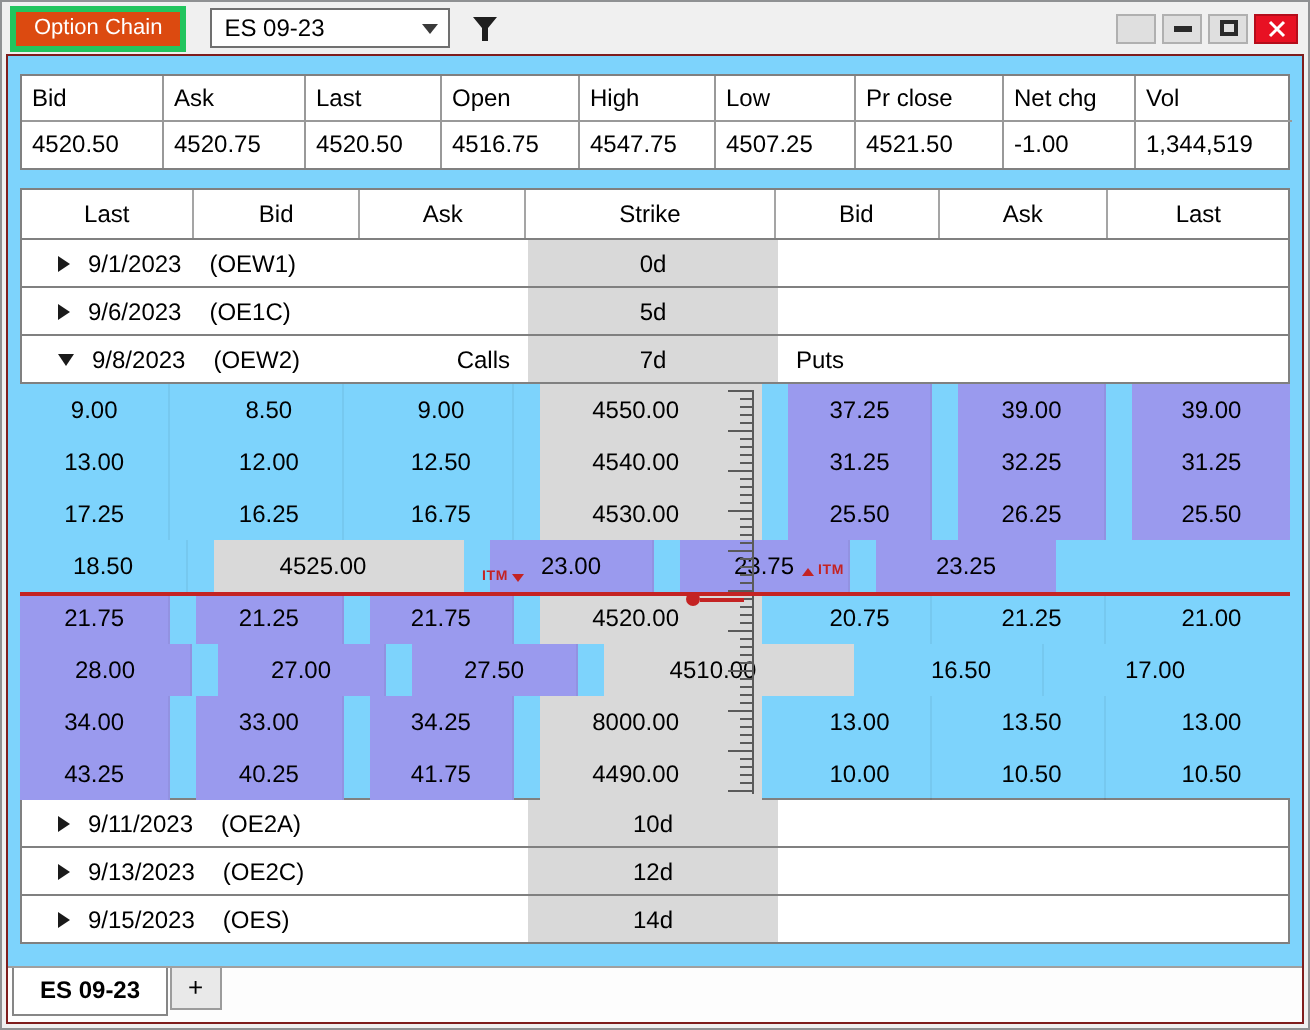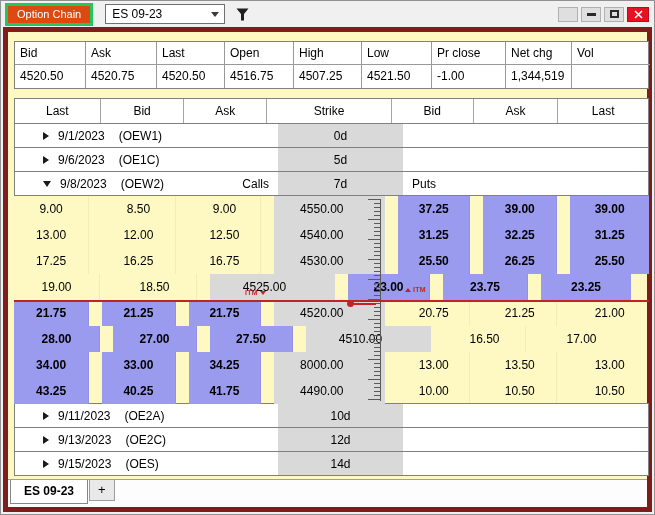--- a/index.html
+++ b/index.html
@@ -13,49 +13,49 @@
   .sel-text { padding-left:6px; flex:1; }
   .dd-arrow { width:0; height:0; border-left:4px solid transparent; border-right:4px solid transparent; border-top:5px solid #3a3a3a; margin-right:5px; }
   .funnel { margin-left:11px; display:flex; align-items:center; }
   .win-controls { margin-left:auto; margin-right:5px; display:flex; gap:3px; }
   .wbtn { width:20px; height:15px; display:flex; align-items:center; justify-content:center; background:#dfdfdf; border:1px solid #b0b0b0; }
   .wbtn.close { background:var(--close,#e81123); border-color:#b50d1b; width:22px; }
   .glyph-min { width:9px; height:3px; background:#2a2a2a; }
   .glyph-max { width:9px; height:8px; border:2px solid #2a2a2a; }
 
   
-  .panel { position:absolute; left:2px; right:2px; top:26px; bottom:2px; background:#fef9c3; border:5px solid #7f1d1d; padding:9px 6px 0; }
+  .panel { position:absolute; left:2px; right:2px; top:26px; bottom:2px; background:#7dd3fc; border:1px solid #7f1d1d; padding:9px 6px 0; }
 
   
   .quote-table { display:grid; grid-template-columns:71px 71px 68px 69px 68px 70px 74px 66px 78px; border:1px solid #808080; width:635px; margin-bottom:9px; font-size:12px; background:#fff; }
   .qcell { height:23px; line-height:22px; padding-left:5px; border-right:1px solid #999; overflow:hidden; white-space:nowrap; }
   .qcell.qh { border-bottom:1px solid #999; }
   .qcell:nth-child(9n) { border-right:none; }
 
   
   .chain { width:635px; position:relative; font-size:12px; }
   .chain-header { display:flex; border:1px solid #808080; background:#fff; }
   .hcell { height:24px; line-height:24px; text-align:center; border-right:1px solid #a5a5a5; }
   .hcell:last-child { border-right:none; }
   .c0{width:86px}.c1{width:84px}.c2{width:83px}.c3{width:125px}.c4{width:82px}.c5{width:85px}.c6{width:90px}
 
-  .group-row { display:flex; height:25px; border:1px solid #808080; background:#fff; margin-top:-1px; align-items:stretch;padding-left:10px; }
+  .group-row { display:flex; height:25px; border:1px solid #808080; background:#fff; margin-top:-1px; align-items:stretch; }
   .g-left { width:253px; display:flex; align-items:center; padding-left:18px; }
   .tri-right { width:0; height:0; border-left:6px solid #1a1a1a; border-top:4px solid transparent; border-bottom:4px solid transparent; flex:none; }
   .tri-down { width:0; height:0; border-top:6px solid #1a1a1a; border-left:4px solid transparent; border-right:4px solid transparent; flex:none; }
   .g-date { margin-left:9px; }
   .g-code { margin-left:14px; }
   .calls-label { margin-left:auto; padding-right:9px; }
   .g-strike { width:125px; background:var(--strike,#d9d9d9); display:flex; align-items:center; justify-content:center; }
   .g-right { flex:1; display:flex; align-items:center; padding-left:9px; }
 
   .rows-area { position:relative; }
   .crow { display:flex; height:26px;gap:13px; }
   .cell { text-align:center; line-height:26px; border-right:1px solid rgba(0,0,0,0.05); overflow:hidden; white-space:nowrap; }
-  .cell.itm { background:var(--itm,#9a9aee);font-weight:bold; }
+  .cell.itm { background:var(--itm,#9a9aee); }
   .cell.strike { background:var(--strike,#d9d9d9); padding-right:16px; border-right:none; }
   .cell:last-child { border-right:none; }
 
   .price-line { position:absolute; left:0; right:0; top:104px; height:2px; background:var(--pline,#c42323); z-index:5; }
   .ruler { position:absolute; left:353px; top:3px; width:14px; height:202px; border-right:1px solid #5a5a5a; z-index:4; }
   .ruler::before { content:""; position:absolute; right:0; top:0; width:6px; height:100%;
     background:repeating-linear-gradient(to bottom,#5a5a5a 0 1px,transparent 1px 4px); }
   .ruler::after { content:""; position:absolute; right:0; top:0; width:12px; height:100%;
     background:repeating-linear-gradient(to bottom,#5a5a5a 0 1px,transparent 1px 20px); }
   .price-marker { position:absolute; left:333px; top:104px; display:flex; align-items:center; z-index:6; }
@@ -114,20 +114,21 @@
         <div class="qcell qh">Open</div>
         <div class="qcell qh">High</div>
         <div class="qcell qh">Low</div>
         <div class="qcell qh">Pr close</div>
         <div class="qcell qh">Net chg</div>
         <div class="qcell qh">Vol</div>
         <div class="qcell qv">4520.50</div>
         <div class="qcell qv">4520.75</div>
         <div class="qcell qv">4520.50</div>
         <div class="qcell qv">4516.75</div>
+        <div class="qcell qv">4547.75</div>
         <div class="qcell qv">4507.25</div>
         <div class="qcell qv">4521.50</div>
         <div class="qcell qv">-1.00</div>
         <div class="qcell qv">1,344,519</div>
       </div>
 
     <div class="chain">
       <div class="chain-header">
           <div class="hcell c0">Last</div>
           <div class="hcell c1">Bid</div>
@@ -209,21 +210,20 @@
           <div class="crow">
             <div class="cell c0">17.25</div>
             <div class="cell c1">16.25</div>
             <div class="cell c2">16.75</div>
             <div class="cell c3 strike">4530.00</div>
             <div class="cell c4 itm">25.50</div>
             <div class="cell c5 itm">26.25</div>
             <div class="cell c6 itm">25.50</div>
           </div>
           <div class="crow">
-            <div class="cell c0">19.00</div>
             <div class="cell c1">18.50</div>
             <div class="cell c3 strike">4525.00</div>
             <div class="cell c4 itm">23.00</div>
             <div class="cell c5 itm">23.75</div>
             <div class="cell c6 itm">23.25</div>
           </div>
           <div class="crow">
             <div class="cell c0 itm">21.75</div>
             <div class="cell c1 itm">21.25</div>
             <div class="cell c2 itm">21.75</div>

